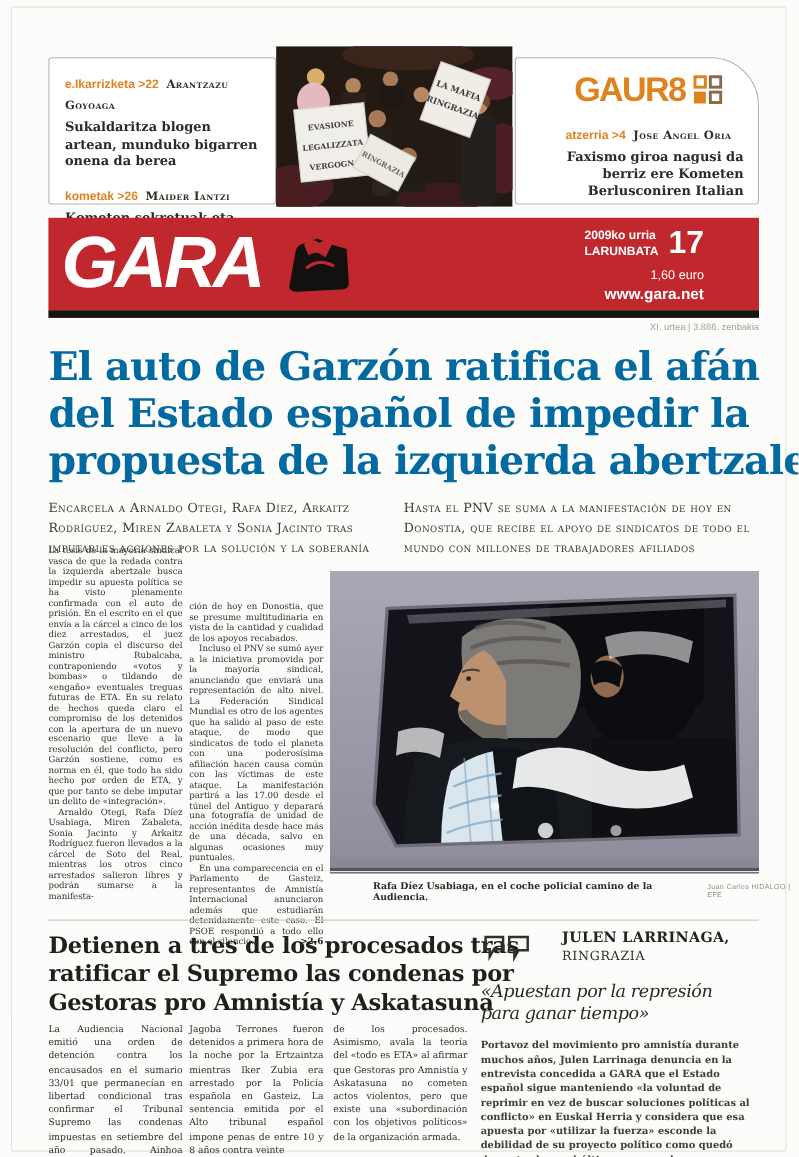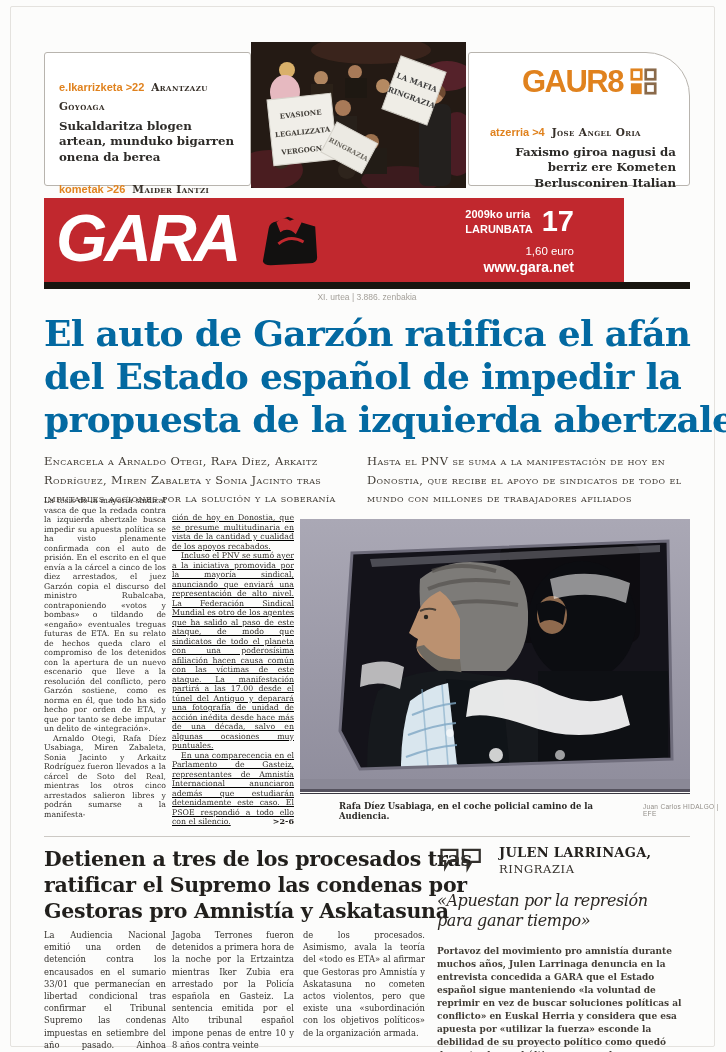--- a/index.html
+++ b/index.html
@@ -3,71 +3,71 @@
 <meta charset="utf-8">
 <style>
   html,body{margin:0;padding:0;background:#fdfdfc;}
   .page{position:relative;width:726px;height:1052px;background:#fcfcfb;overflow:hidden;
         font-family:"DejaVu Serif",serif;}
   .abs{position:absolute;}
   .frame{left:10px;top:6px;width:703px;height:1039px;border:1px solid #e4e2de;border-radius:2px;}
 
   
   .tbox{box-sizing:border-box;border:1px solid #b8b4ae;background:#fff;}
-  .tz-left{left:44px;top:52px;width:207px;height:134px;border-radius:3px;padding:23px 6px 0 14px;}
+  .tz-left{left:44px;top:52px;width:207px;height:134px;border-radius:3px;padding:12px 6px 0 14px;}
   .tz-right{left:468px;top:52px;width:222px;height:134px;border-radius:3px 44px 3px 3px;padding-top:13px;padding-left:21px;}
   .kicker{font:bold 11px/1.2 "Liberation Sans",sans-serif;color:#e0821e;display:inline-block;}
   .author{font:bold 10.5px "DejaVu Serif",serif;font-variant:small-caps;letter-spacing:.4px;color:#362f28;margin-left:7px;}
   .tz-title{margin-top:5px;font:bold 11.8px/1.3 "DejaVu Serif",serif;color:#2d2b28;width:182px;}
   .tz-item2{margin-top:13px;}
   .g8row{display:flex;justify-content:center;align-items:center;gap:7px;}
   .g8text{font:bold 31px/1 "Liberation Sans",sans-serif;color:#e0821e;letter-spacing:-1.5px;}
-  .tz-kickrow{margin-top:24px;text-align:left;}
+  .tz-kickrow{margin-top:14px;text-align:center;}
   .tz-title-r{margin-top:5px;text-align:right;padding-right:13px;font:bold 11.8px/1.3 "DejaVu Serif",serif;color:#2d2b28;}
   .tz-photo{left:251px;top:42px;width:215px;height:146px;}
 
   
-  .mast{left:44px;top:198px;width:580px;height:84px;background:#c1282e;}
+  .mast{left:44px;top:198px;width:646px;height:84px;background:#c1282e;}
   .gara{position:absolute;left:12px;top:0px;font-family:"Liberation Sans",sans-serif;
         font-weight:bold;font-style:italic;font-size:66px;line-height:80px;color:#fff;letter-spacing:-3px;}
   .glyph{position:absolute;left:215px;top:14px;}
   .mh-date{position:absolute;right:50px;top:9px;display:flex;align-items:center;gap:9px;color:#fff;}
   .mh-d{font:bold 11px/1.35 "Liberation Sans",sans-serif;text-align:left;}
   .mh-day{font:bold 29px/1 "Liberation Sans",sans-serif;}
   .mh-price{position:absolute;right:50px;top:47px;color:#fff;font:11.5px "Liberation Sans",sans-serif;}
   .mh-web{position:absolute;right:50px;top:61px;color:#fff;font:bold 14px "Liberation Sans",sans-serif;}
   .blackbar{left:44px;top:282px;width:646px;height:7px;background:#18150f;}
-  .edition{left:44px;top:292px;width:646px;text-align:center;font:8.5px "Liberation Sans",sans-serif;color:#a4a09a;}
+  .edition{left:44px;top:292px;width:646px;text-align:right;font:8.5px "Liberation Sans",sans-serif;color:#a4a09a;}
 
   
   .hl-wrap{left:44px;top:312px;width:660px;}
   .hl{font:bold 36px/1.2 "DejaVu Serif",serif;color:#0369a1;letter-spacing:-0.7px;white-space:nowrap;}
   .subs{left:44px;top:452px;width:646px;display:flex;}
   .sub{flex:1;font-size:11.5px;line-height:1.62;font-variant:small-caps;letter-spacing:.4px;color:#403b34;}
   .col{width:122px;}
-  .c1{left:44px;top:496px;} .c2{left:172px;top:513px;text-decoration:underline;}
+  .c1{left:44px;top:496px;} .c2{left:172px;top:547px;}
   .bp{margin:0;text-align:justify;font-size:7.8px;line-height:1.22;color:#33302c;}
   .ind{text-indent:9px;}
   .pref{float:right;font-weight:bold;color:#1e1c19;font-size:8px;}
   .mainphoto{left:300px;top:519px;width:390px;height:274px;border-bottom:1px solid #3a3840;}
   .caprow{left:300px;top:801px;width:390px;display:flex;align-items:baseline;margin-left:39px;}
   .cap{font:bold 8.5px "DejaVu Serif",serif;color:#2b2926;}
   .credit{margin-left:14px;font:6.5px "Liberation Sans",sans-serif;color:#928e88;letter-spacing:.3px;}
 
   .divider{left:44px;top:836px;width:646px;height:1px;background:#ccc9c4;}
 
   
   .h2-wrap{left:44px;top:846px;width:400px;}
   .h2l{font:bold 20.5px/1.27 "DejaVu Serif",serif;letter-spacing:-0.3px;color:#211f1c;white-space:nowrap;}
   .s2c1{left:44px;top:929px;} .s2c2{left:172px;top:929px;} .s2c3{left:303px;top:929px;}
   .bp2{margin:0;text-align:justify;font-size:8.4px;line-height:1.45;color:#33302c;}
 
   
   .iv{left:437px;top:845px;width:253px;}
-  .iv-head{display:flex;gap:12px;align-items:center;}
+  .iv-head{display:flex;gap:24px;align-items:flex-end;}
   .iv-name{font:bold 13px/1.3 "DejaVu Serif",serif;letter-spacing:.3px;color:#25221f;}
   .iv-role{font:11.5px/1.3 "DejaVu Serif",serif;letter-spacing:.6px;color:#35312c;}
   .iv-quote{margin-top:14px;}
   .qline{font-style:italic;font-weight:normal;font-size:16px;line-height:1.28;color:#2c2824;letter-spacing:-0.4px;white-space:nowrap;}
   .iv-body{margin-top:13px;font-weight:bold;font-size:9px;line-height:1.45;color:#423d36;}
 </style>
 </head>
 <body>
 
 <div class="page">

